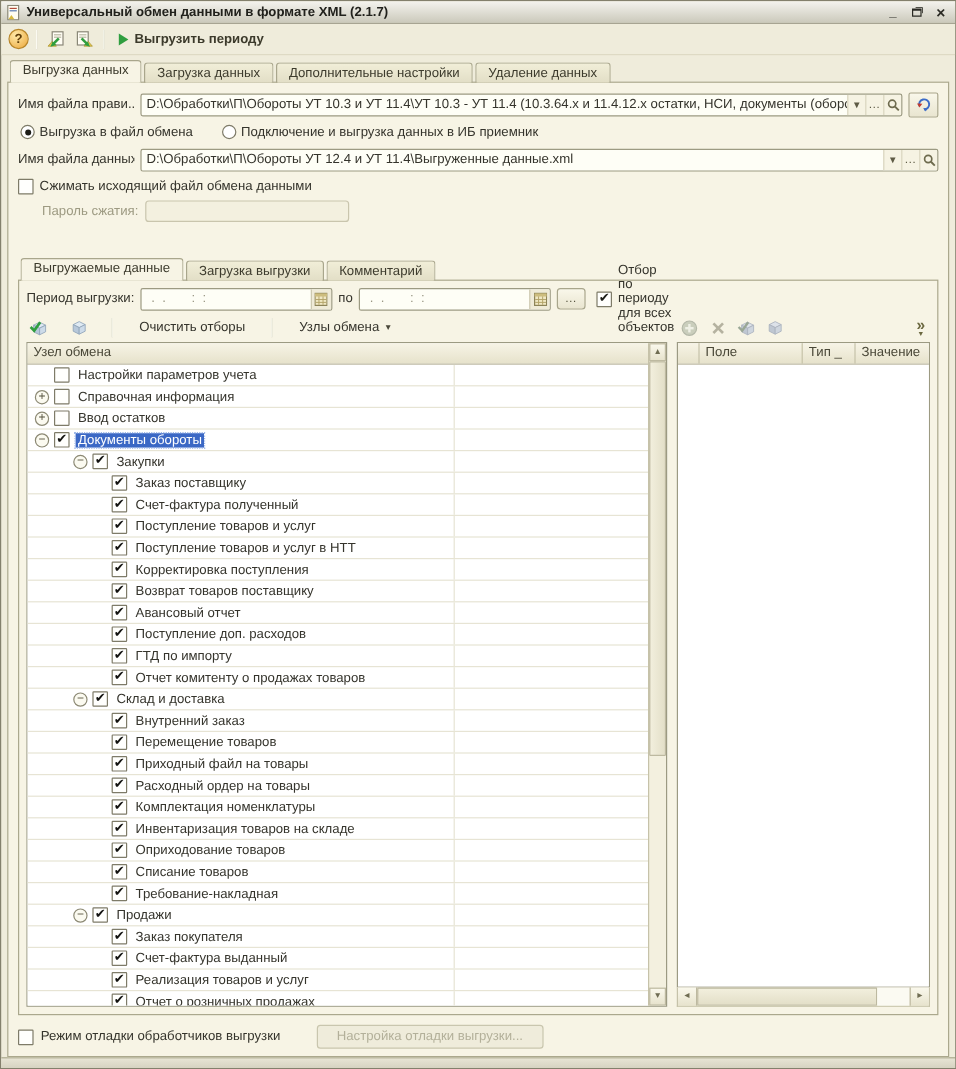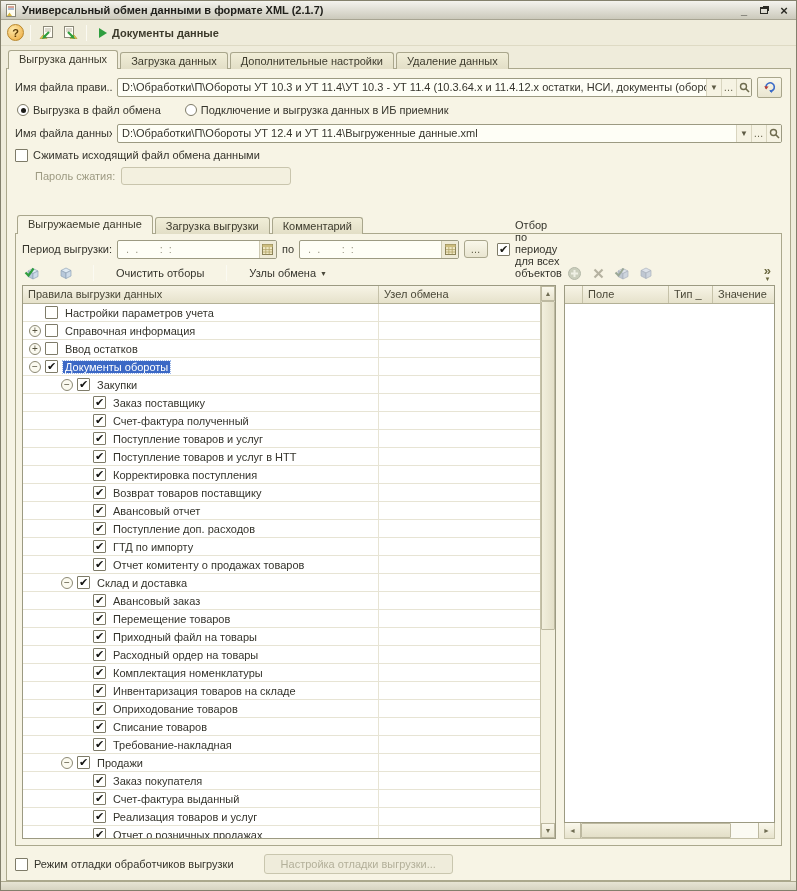--- a/index.html
+++ b/index.html
@@ -159,21 +159,21 @@
           <rect x="4" y="3.5" width="6" height="1" fill="#b9b6a4"></rect>
           <rect x="4" y="5.5" width="6" height="1" fill="#b9b6a4"></rect>
           <polygon points="8,13.5 15,13.5 11.5,9.5" fill="#e5c84a" stroke="#a88f2c" stroke-width="0.6"></polygon>
           <path d="M6,7 L11,12" stroke="#2f9e3f" stroke-width="2.2"></path>
           <polygon points="13,14 8,12.5 11.2,9.8" fill="#2f9e3f"></polygon>
         </svg>
     </span>
     <span class="tb-sep"></span>
     <span class="run-btn">
       <span class="play-tri"></span>
-      <span>Документы данные</span>
+      <span>Выгрузить периоду</span>
     </span>
   </div>
 
   <div class="tabstrip">
     <span class="tab active">Выгрузка данных</span>
     <span class="tab">Загрузка данных</span>
     <span class="tab">Дополнительные настройки</span>
     <span class="tab">Удаление данных</span>
   </div>
 
@@ -342,21 +342,20 @@
             <span class="dn">▼</span>
           </span>
         </div>
       </div>
 
       <div class="tables-row">
 
         <div class="tree-table">
           <div class="tree-main">
             <div class="tree-header">
-              <span class="th-c1">Правила выгрузки данных</span>
               <span class="th-c2">Узел обмена</span>
             </div>
             <div class="tree-body">
                 <div class="tree-row">
                   <div class="tr-c1">
                     <span class="indent" style="width: 2px;"></span>
                     <span class="expander ph"></span>
                     <span class="cb"></span>
                     <span class="lbl">Настройки параметров учета</span>
                   </div>
@@ -484,21 +483,21 @@
                     <span class="expander">−</span>
                     <span class="cb">✔</span>
                     <span class="lbl">Склад и доставка</span>
                   </div>
                   <div class="tr-c2"></div>
                 </div>
                 <div class="tree-row">
                   <div class="tr-c1">
                     <span class="indent" style="width: 66px;"></span>
                     <span class="cb">✔</span>
-                    <span class="lbl">Авансовый заказ</span>
+                    <span class="lbl">Внутренний заказ</span>
                   </div>
                   <div class="tr-c2"></div>
                 </div>
                 <div class="tree-row">
                   <div class="tr-c1">
                     <span class="indent" style="width: 66px;"></span>
                     <span class="cb">✔</span>
                     <span class="lbl">Перемещение товаров</span>
                   </div>
                   <div class="tr-c2"></div>

